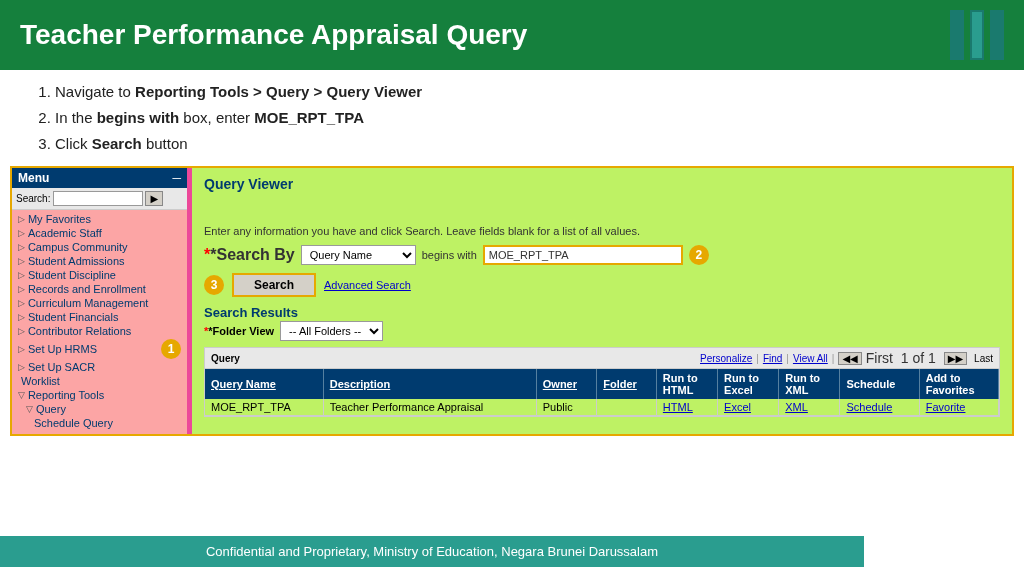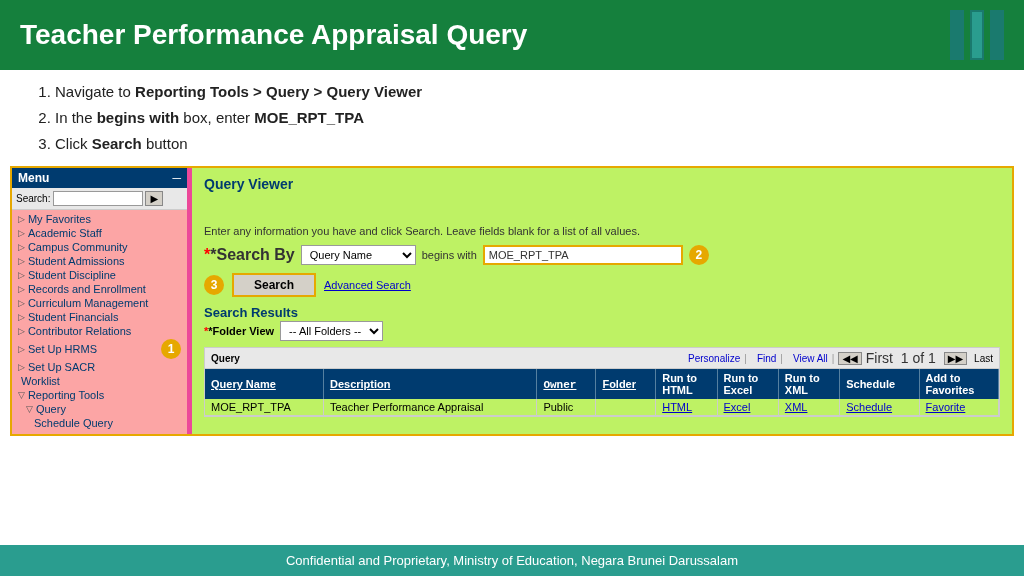--- a/index.html
+++ b/index.html
@@ -252,21 +252,21 @@
       gap: 6px;
       border-bottom: 1px solid #ccc;
     }
     .results-table-toolbar-right {
       margin-left: auto;
       display: flex;
       align-items: center;
       gap: 4px;
       font-size: 10px;
     }
-    .toolbar-link { color: #0000cc; cursor: pointer; margin-left: 6px; }
+    .toolbar-link { color: #0000cc; text-decoration: underline; cursor: pointer; }
     .toolbar-separator { color: #999; }
     .toolbar-btn {
       background: #d4d0c8;
       border: 1px solid #888;
       font-size: 10px;
       padding: 0px 3px;
       cursor: pointer;
     }
     .pagination-info { font-size: 14px; color: #333; }
     .results-table {
@@ -291,22 +291,22 @@
     .results-table tr:nth-child(even) td { background: #f0f4f8; }
 
     
     .footer {
       background: #2a9d8f;
       color: #fff;
       text-align: center;
       padding: 8px;
       font-size: 13px;
       position: absolute;
-      bottom: 0;
-      width: 1024px;
+      bottom: 9px;
+      width: 864px;
     }
   </style>
 </head>
 <body>
 
 <div class="header-banner">
   <h1>Teacher Performance Appraisal Query</h1>
   <div class="header-accent">
     <span></span>
     <span></span>
@@ -459,21 +459,21 @@
           </span>
           <button class="toolbar-btn">▶▶</button>
           <span style="margin-left:3px;">Last</span>
         </div>
       </div>
       <table class="results-table">
         <thead>
           <tr>
             <th><span style="color:#fff;text-decoration:underline;cursor:pointer;">Query Name</span></th>
             <th><span style="color:#fff;text-decoration:underline;cursor:pointer;">Description</span></th>
-            <th><span style="color:#fff;text-decoration:underline;cursor:pointer;font-family:Liberation Mono, monospace;">Owner</span></th>
+            <th><span style="color:#fff;text-decoration:underline;cursor:pointer;">Owner</span></th>
             <th><span style="color:#fff;text-decoration:underline;cursor:pointer;">Folder</span></th>
             <th style="white-space:pre-line;">Run to
 HTML</th>
             <th style="white-space:pre-line;">Run to
 Excel</th>
             <th style="white-space:pre-line;">Run to
 XML</th>
             <th>Schedule</th>
             <th style="white-space:pre-line;">Add to
 Favorites</th>

